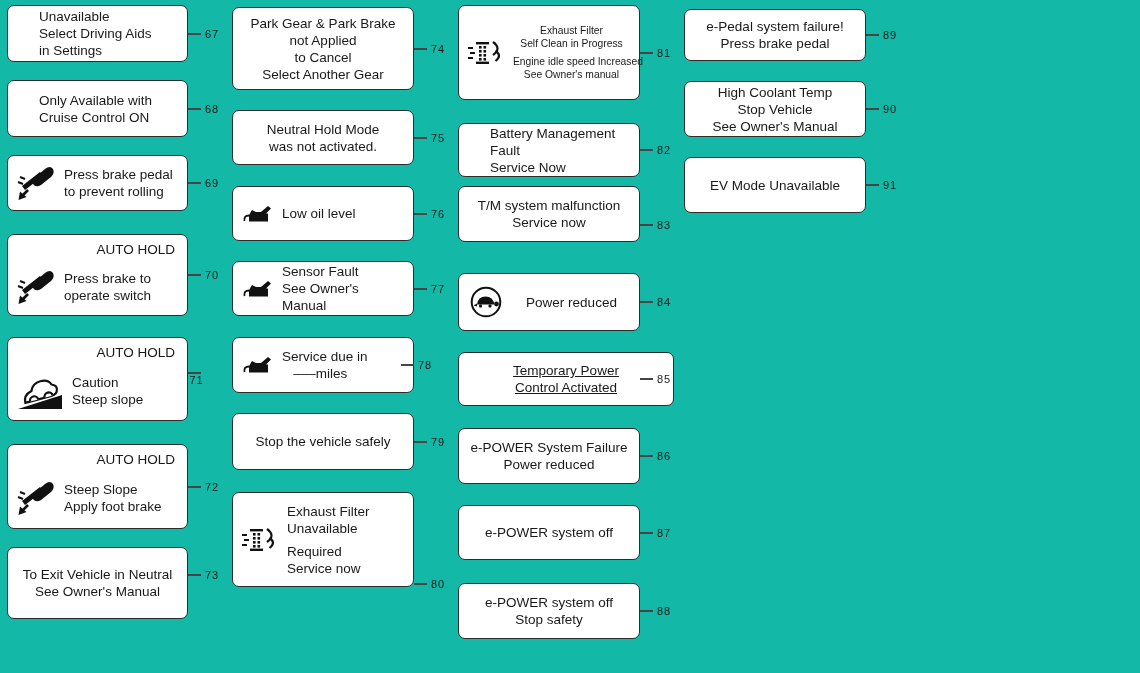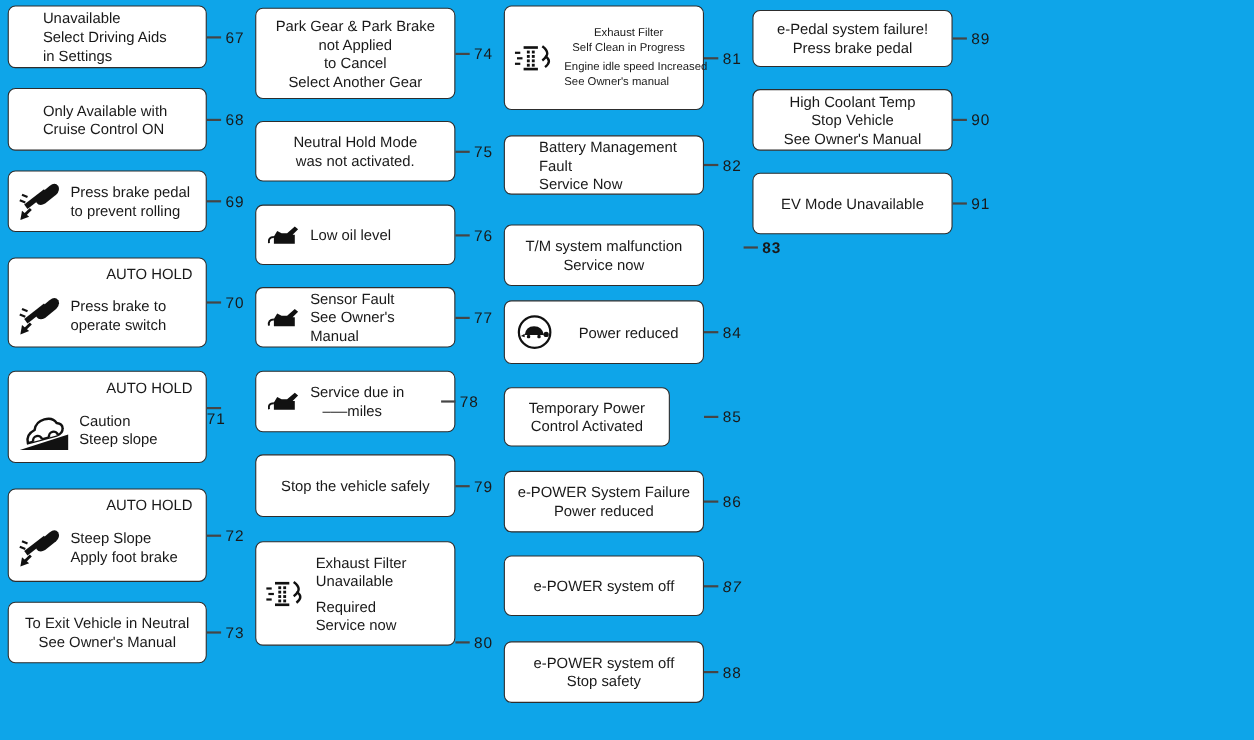--- a/index.html
+++ b/index.html
@@ -1,39 +1,39 @@
 <!DOCTYPE html>
 <html><head>
 <meta charset="utf-8">
 <style>
   html,body{margin:0;padding:0;background:#ffffff;}
   body{font-family:"Liberation Sans",sans-serif;}
-  #canvas{position:relative;width:1140px;height:673px;background:#0ea5e9;overflow:hidden;}
+  #canvas{position:relative;width:1140px;height:673px;background:#14b8a6;overflow:hidden;}
 
   .msgbox{
     position:absolute;box-sizing:border-box;
     border:1.6px solid #2d2d2d;border-radius:7px;background:#fff;
     display:flex;flex-direction:column;
     color:#191919;font-size:13.5px;line-height:17px;
   }
   .msgbox.small{font-size:10.3px;line-height:13px;}
   .badge{flex:0 0 auto;text-align:right;padding:6px 12px 0 0;}
   .row{flex:1 1 auto;display:flex;align-items:center;padding:0 9px;min-height:0;}
   .icon{flex:0 0 auto;display:flex;align-items:center;justify-content:center;margin-right:9px;}
   .txt{flex:1 1 auto;min-width:0;}
   .para.left{text-align:left;}
   .para.center{text-align:center;}
   .txt.padded{padding-left:22px;}
   .para2{margin-top:6px;}
-  .small .para2{margin-top:5px;}
+  .small .para2{margin-top:5px;text-align:center;}
   .small .ln{white-space:nowrap;}
 
   .ref{position:absolute;display:flex;align-items:center;color:#191919;}
   .tick{width:13px;height:2px;background:#454545;margin-right:4px;}
-  .refnum{font-size:14px;letter-spacing:0.8px;}
+  .refnum{font-size:11px;letter-spacing:0.8px;}
 </style>
 </head>
 <body>
 
 <div id="canvas">
     <div class="msgbox" style="left: 7px; top: 5px; width: 181px; height: 57px;">
       <div class="row">
         <div class="txt padded">
           <div class="para left">
             <div class="ln">Unavailable</div>
@@ -153,21 +153,21 @@
             <div class="ln">Steep Slope</div>
             <div class="ln">Apply foot brake</div>
           </div>
         </div>
       </div>
     </div>
     <div class="ref" style="left: 188px; top: 486.5px; transform: translateY(-50%);">
       <span class="tick"></span>
       <span class="refnum">72</span>
     </div>
-    <div class="msgbox" style="left: 7px; top: 547px; width: 181px; height: 56px;">
+    <div class="msgbox" style="left: 7px; top: 547px; width: 181px; height: 72px;">
       <div class="row">
         <div class="txt">
           <div class="para center">
             <div class="ln">To Exit Vehicle in Neutral</div>
             <div class="ln">See Owner's Manual</div>
           </div>
         </div>
       </div>
     </div>
     <div class="ref" style="left: 188px; top: 575px; transform: translateY(-50%);">
@@ -358,31 +358,31 @@
             <div class="ln">Fault</div>
             <div class="ln">Service Now</div>
           </div>
         </div>
       </div>
     </div>
     <div class="ref" style="left: 640px; top: 150px; transform: translateY(-50%);">
       <span class="tick"></span>
       <span class="refnum">82</span>
     </div>
-    <div class="msgbox" style="left: 458px; top: 204px; width: 182px; height: 56px;">
+    <div class="msgbox" style="left: 458px; top: 186px; width: 182px; height: 56px;">
       <div class="row">
         <div class="txt">
           <div class="para center">
             <div class="ln">T/M system malfunction</div>
             <div class="ln">Service now</div>
           </div>
         </div>
       </div>
     </div>
-    <div class="ref" style="left: 676px; top: 225px; transform: translateY(-50%); font-weight: bold;">
+    <div class="ref" style="left: 640px; top: 225px; transform: translateY(-50%);">
       <span class="tick"></span>
       <span class="refnum">83</span>
     </div>
     <div class="msgbox" style="left: 458px; top: 273px; width: 182px; height: 58px;">
       <div class="row">
         <span class="icon">
           <svg width="36" height="36" viewBox="0 0 36 36">
             <circle cx="18" cy="18" r="14.3" stroke="#111" stroke-width="2" fill="none"></circle>
             <path d="M9,20.5 Q10,12.5 17.5,12.5 Q25,12.5 26.5,20.5 Z" fill="#111"></path>
             <circle cx="28.5" cy="20" r="2.4" fill="#111"></circle>
@@ -395,21 +395,21 @@
           <div class="para center">
             <div class="ln">Power reduced</div>
           </div>
         </div>
       </div>
     </div>
     <div class="ref" style="left: 640px; top: 302px; transform: translateY(-50%);">
       <span class="tick"></span>
       <span class="refnum">84</span>
     </div>
-    <div class="msgbox" style="left: 458px; top: 352px; width: 151px; height: 54px;">
+    <div class="msgbox" style="left: 458px; top: 352px; width: 216px; height: 54px; text-decoration: underline;">
       <div class="row">
         <div class="txt">
           <div class="para center">
             <div class="ln">Temporary Power</div>
             <div class="ln">Control Activated</div>
           </div>
         </div>
       </div>
     </div>
     <div class="ref" style="left: 640px; top: 379px; transform: translateY(-50%);">
@@ -432,21 +432,21 @@
     </div>
     <div class="msgbox" style="left: 458px; top: 505px; width: 182px; height: 55px;">
       <div class="row">
         <div class="txt">
           <div class="para center">
             <div class="ln">e-POWER system off</div>
           </div>
         </div>
       </div>
     </div>
-    <div class="ref" style="left: 640px; top: 532.5px; transform: translateY(-50%); font-style: italic;">
+    <div class="ref" style="left: 640px; top: 532.5px; transform: translateY(-50%);">
       <span class="tick"></span>
       <span class="refnum">87</span>
     </div>
     <div class="msgbox" style="left: 458px; top: 583px; width: 182px; height: 56px;">
       <div class="row">
         <div class="txt">
           <div class="para center">
             <div class="ln">e-POWER system off</div>
             <div class="ln">Stop safety</div>
           </div>

